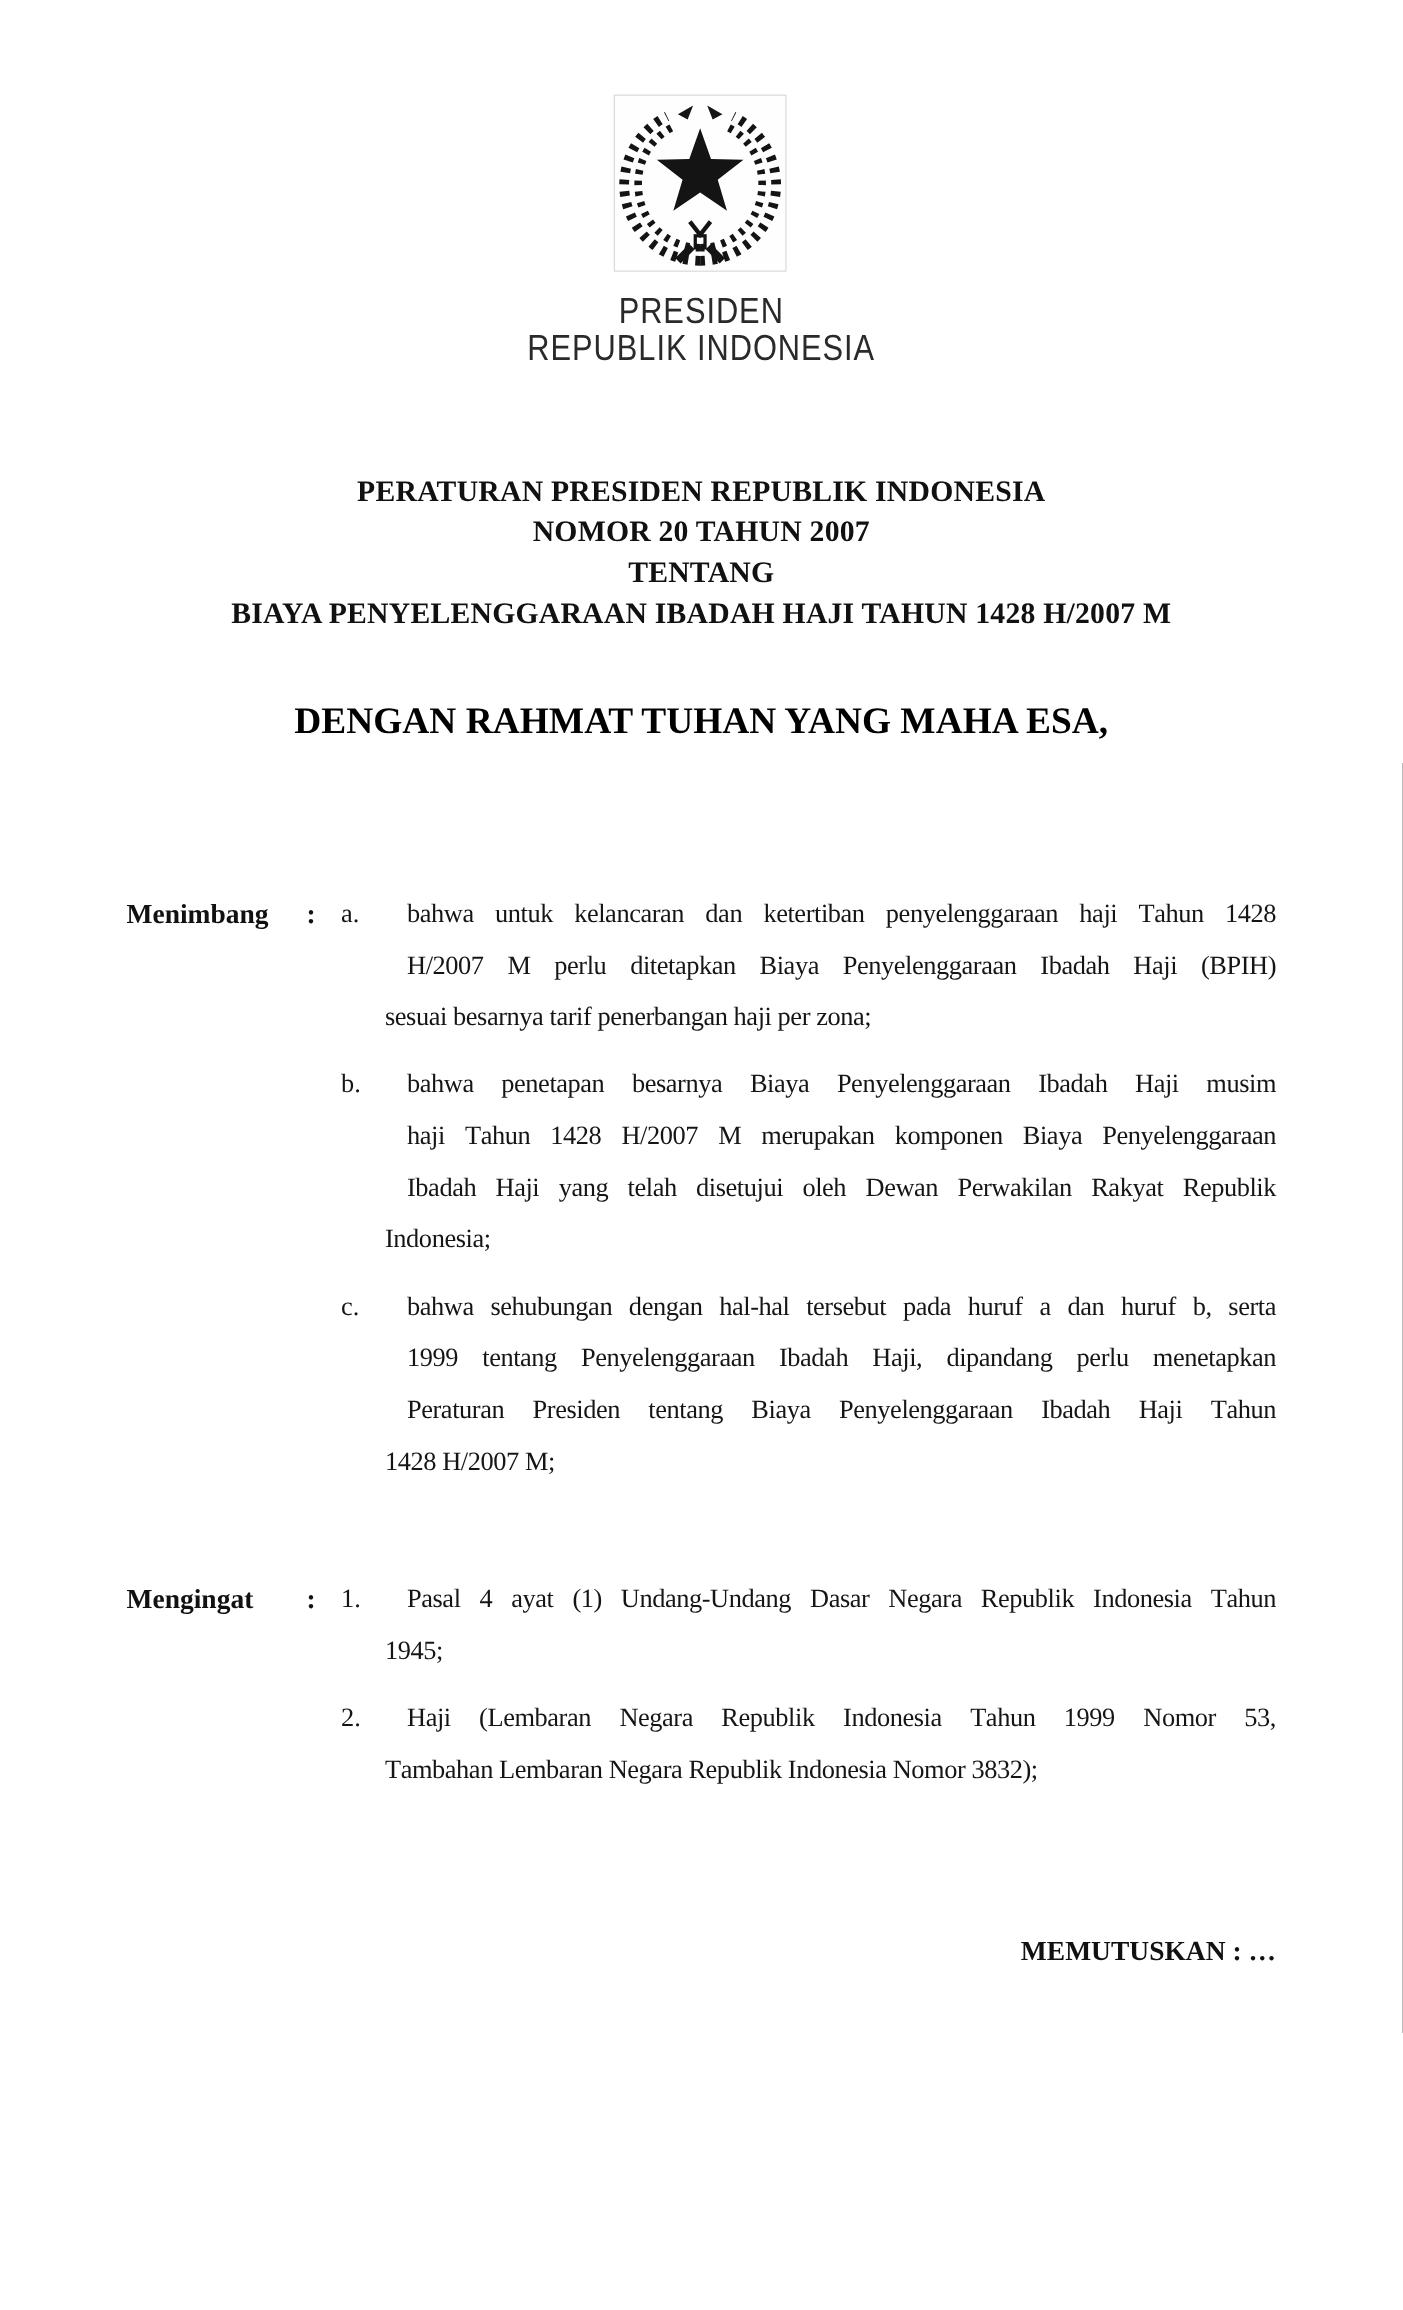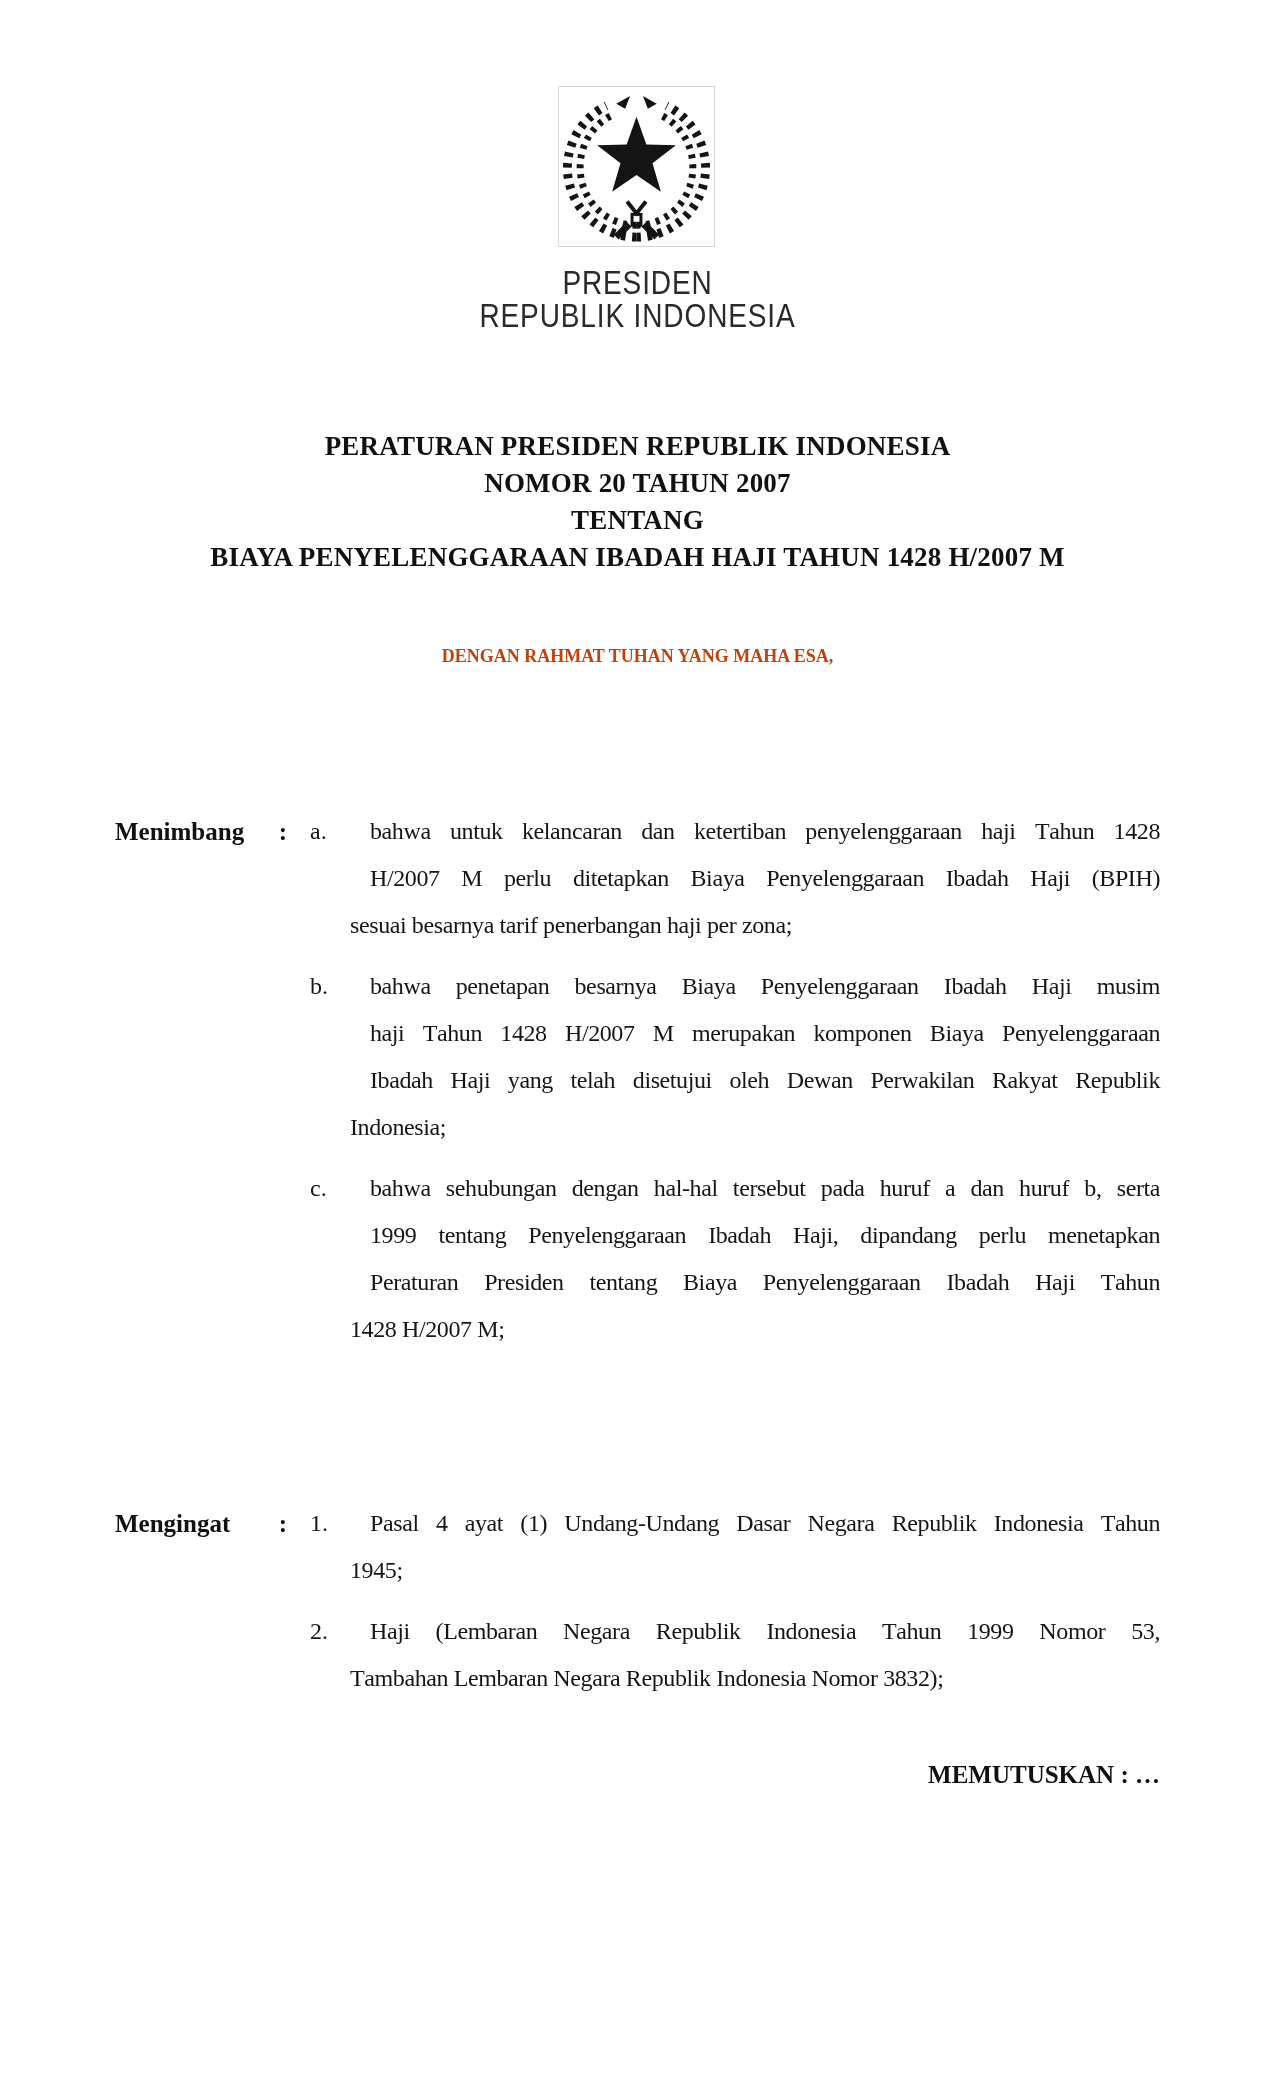--- a/index.html
+++ b/index.html
@@ -28,33 +28,33 @@
     white-space:nowrap;
   }
   
   .title-block{
     position:absolute;left:115px;top:428px;width:1045px;
     text-align:center;font-weight:bold;font-size:27px;line-height:37px;
     letter-spacing:0.2px;color:#111;
   }
   .invocation{
     position:absolute;left:115px;top:641px;width:1045px;
-    text-align:center;font-weight:bold;font-size:18px;line-height:30px;color:#c2410c;
+    text-align:center;font-weight:bold;font-size:34px;line-height:30px;color:#000000;
   }
   .authority{
     position:absolute;left:115px;top:724px;width:1045px;
     text-align:center;font-weight:bold;font-size:26px;line-height:30px;color:#111;
   }
   
   .section{
     position:absolute;left:115px;width:1045px;
     display:flex;align-items:flex-start;
   }
   .menimbang{top:808px;}
-  .mengingat{top:1500px;}
+  .mengingat{top:1431px;}
   .label{
     flex:0 0 172px;display:flex;justify-content:space-between;
     font-weight:bold;font-size:25px;line-height:47px;color:#111;gap:15px;
   }
   .clauses{flex:1;display:flex;flex-direction:column;}
   .clause{display:flex;margin-bottom:14px;}
   .clause:last-child{margin-bottom:0;}
   .marker{flex:0 0 40px;margin-left:23px;font-size:24px;line-height:47px;}
   .lines{flex:1;font-size:24px;letter-spacing:-0.4px;font-kerning:none;}
   .l{line-height:47px;}

